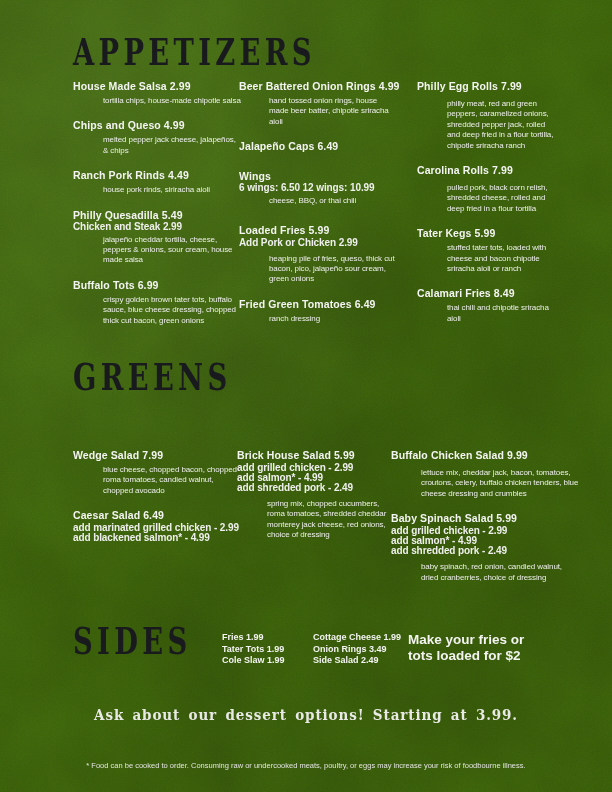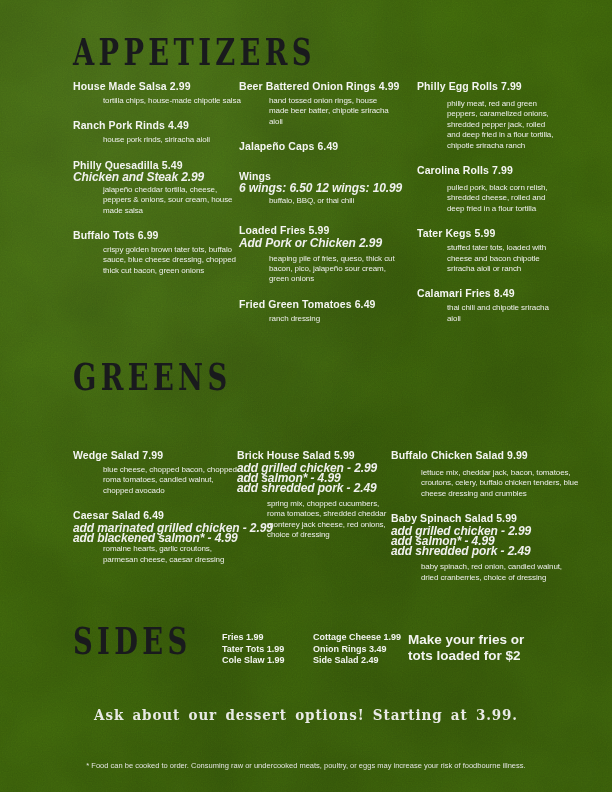--- a/index.html
+++ b/index.html
@@ -29,21 +29,21 @@
   .item{margin-bottom:13px;color:#f2f3f0;}
   .item .name{
     font-weight:700;font-size:10.5px;line-height:13px;color:#f4f5f2;
     white-space:nowrap;letter-spacing:0.1px;
   }
   .item .suffix{
     font-weight:600;font-style:italic;font-size:8px;letter-spacing:0;
     margin-left:3px;color:#eff0ed;
   }
   .item .sub{
-    font-style:italic;font-weight:700;font-size:12px;line-height:10px;
+    font-weight:700;font-size:10px;line-height:10px;
     color:#eff0ed;white-space:nowrap;letter-spacing:-0.1px;
   }
   .item .subs{margin-top:1px;margin-bottom:6px;}
   .item .desc{
     font-size:8px;line-height:10.4px;letter-spacing:-0.1px;
     color:#edeeeb;margin-top:3px;padding-left:30px;
   }
   .dressings-label{
     font-style:italic;font-weight:700;font-size:9.5px;color:#f1f2ef;line-height:12px;
   }
@@ -88,20 +88,24 @@
   <div class="content">
 
     <div class="abs heading" style="left:73px;top:33px;">APPETIZERS</div>
 
     <div class="abs col" style="left:73px;top:80px;width:170px;">
       <div class="item">
         <div class="name">House Made Salsa 2.99</div>
         <div class="desc">tortilla chips, house-made chipotle salsa</div>
       </div>
       <div class="item">
+        <div class="name">Chips and Queso 4.99</div>
+        <div class="desc">melted pepper jack cheese, jalapeños, &amp; chips</div>
+      </div>
+      <div class="item">
         <div class="name">Ranch Pork Rinds 4.49</div>
         <div class="desc">house pork rinds, siriracha aioli</div>
       </div>
       <div class="item">
         <div class="name">Philly Quesadilla 5.49</div>
         <div class="sub">Chicken and Steak 2.99</div>
         <div class="desc">jalapeño cheddar tortilla, cheese, peppers &amp; onions, sour cream, house made salsa</div>
       </div>
       <div class="item">
         <div class="name">Buffalo Tots 6.99</div>
@@ -113,21 +117,21 @@
       <div class="item">
         <div class="name">Beer Battered Onion Rings 4.99</div>
         <div class="desc">hand tossed onion rings, house made beer batter, chipotle sriracha aioli</div>
       </div>
       <div class="item" style="margin-bottom:17px;">
         <div class="name">Jalapeño Caps 6.49</div>
       </div>
       <div class="item" style="margin-bottom:17px;">
         <div class="name">Wings</div>
         <div class="sub">6 wings: 6.50 12 wings: 10.99</div>
-        <div class="desc">buffalo, BBQ, or thai chili</div>
+        <div class="desc">cheese, BBQ, or thai chili</div>
       </div>
       <div class="item">
         <div class="name">Loaded Fries 5.99</div>
         <div class="subs">
             <div class="sub">Add Pork or Chicken 2.99</div>
           </div>
         <div class="desc">heaping pile of fries, queso, thick cut bacon, pico, jalapeño sour cream, green onions</div>
       </div>
       <div class="item">
         <div class="name">Fried Green Tomatoes 6.49</div>
@@ -161,21 +165,20 @@
       <div class="item">
         <div class="name">Wedge Salad 7.99</div>
         <div class="desc">blue cheese, chopped bacon, chopped roma tomatoes, candied walnut, chopped avocado</div>
       </div>
       <div class="item">
         <div class="name">Caesar Salad 6.49</div>
         <div class="subs" style="margin-bottom:1px;">
           <div class="sub">add marinated grilled chicken - 2.99</div>
           <div class="sub">add blackened salmon* - 4.99</div>
         </div>
-        <div class="desc" style="margin-top:0;">romaine hearts, garlic croutons, parmesan cheese, caesar dressing</div>
       </div>
     </div>
 
     <div class="abs col" style="left:237px;top:449px;width:152px;">
       <div class="item">
         <div class="name">Brick House Salad 5.99</div>
         <div class="subs">
           <div class="sub">add grilled chicken - 2.99</div>
           <div class="sub">add salmon* - 4.99</div>
           <div class="sub">add shredded pork - 2.49</div>

